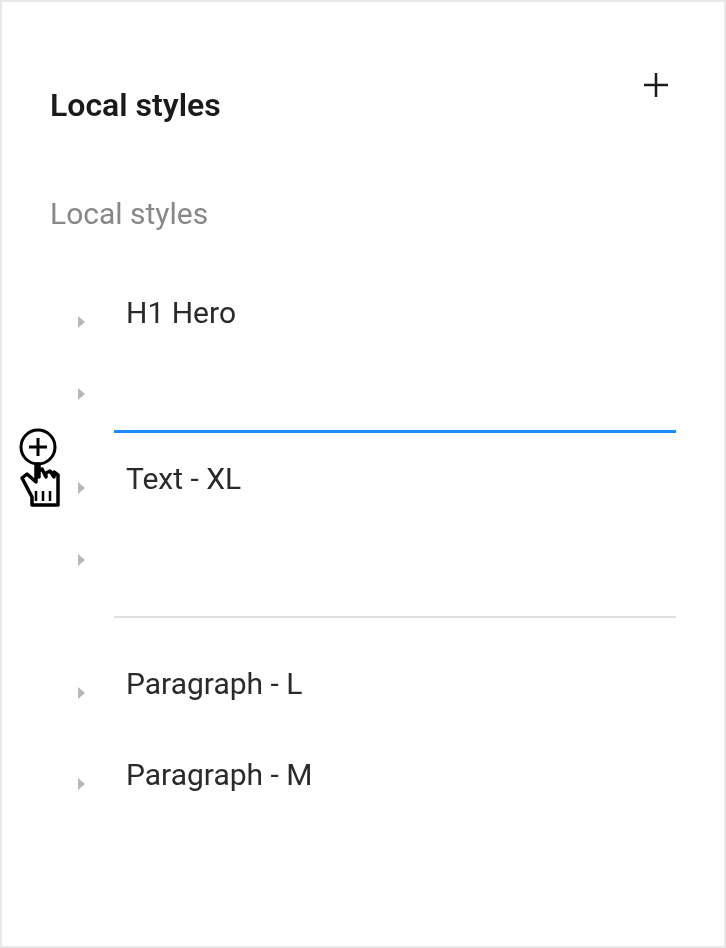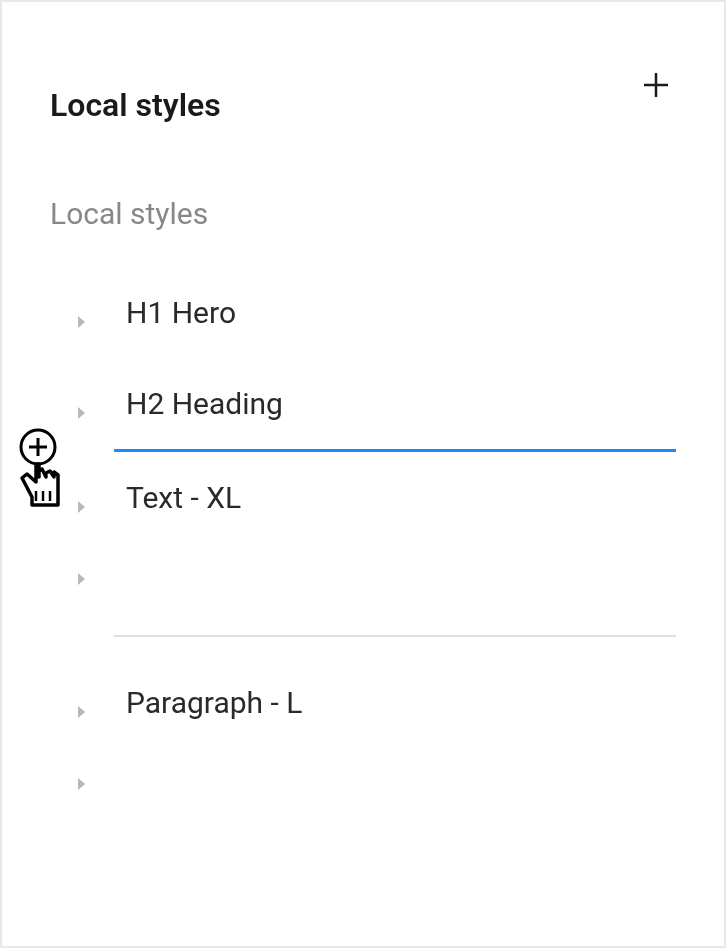--- a/index.html
+++ b/index.html
@@ -152,21 +152,20 @@
       </span>
       <span class="style-label">H1 Hero</span>
     </div>
 
     <div class="style-item">
       <span class="style-chevron">
         <svg viewBox="0 0 10 14" fill="#b8b8b8">
           <path d="M 1 1 L 8 7 L 1 13 Z"></path>
         </svg>
       </span>
-      <span class="style-label">H2 Heading</span>
     </div>
 
     <div class="drop-indicator"></div>
 
     <div class="style-item">
       <span class="style-chevron">
         <svg viewBox="0 0 10 14" fill="#b8b8b8">
           <path d="M 1 1 L 8 7 L 1 13 Z"></path>
         </svg>
       </span>
@@ -191,20 +190,21 @@
       </span>
       <span class="style-label">Paragraph - L</span>
     </div>
 
     <div class="style-item">
       <span class="style-chevron">
         <svg viewBox="0 0 10 14" fill="#b8b8b8">
           <path d="M 1 1 L 8 7 L 1 13 Z"></path>
         </svg>
       </span>
+      <span class="style-label">Paragraph - M</span>
     </div>
 
   </div>
 
   <div class="cursor-overlay">
     <svg viewBox="0 0 70 90">
 
       <circle cx="32" cy="20" r="17" fill="#ffffff" stroke="#000000" stroke-width="3"></circle>
       <line x1="32" y1="11" x2="32" y2="29" stroke="#000000" stroke-width="3"></line>
       <line x1="23" y1="20" x2="41" y2="20" stroke="#000000" stroke-width="3"></line>

